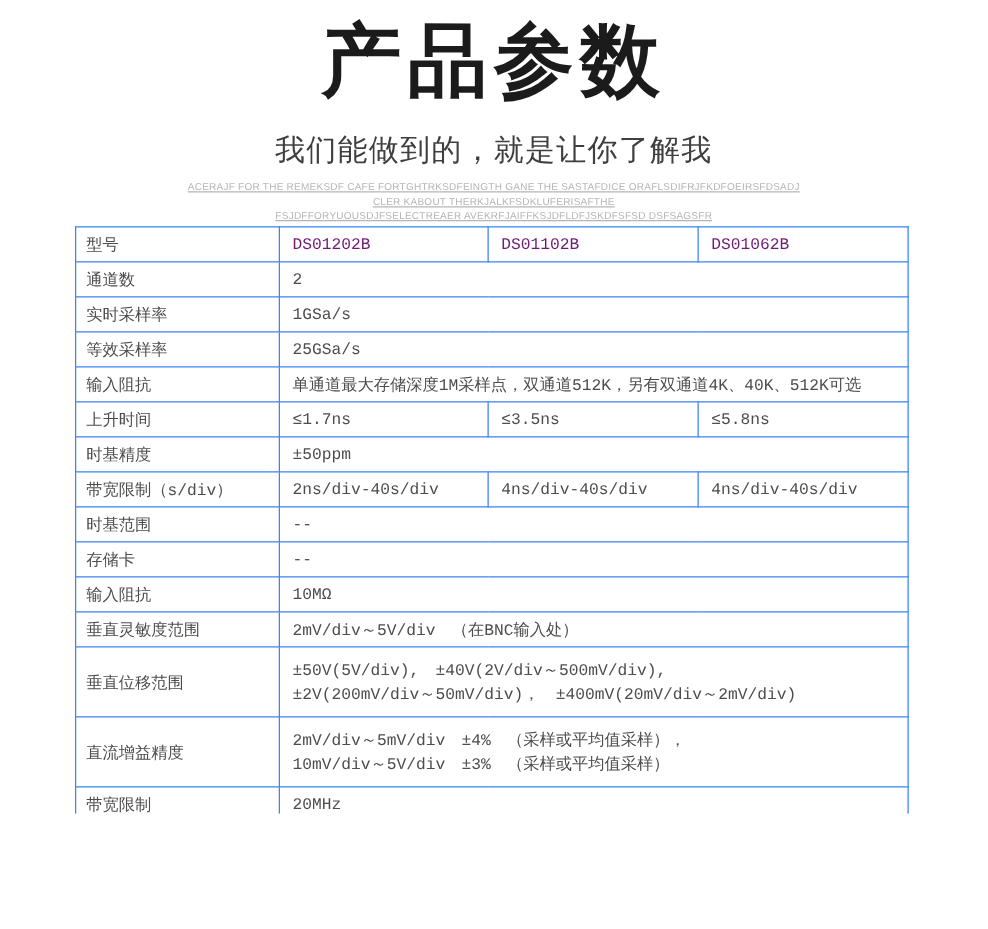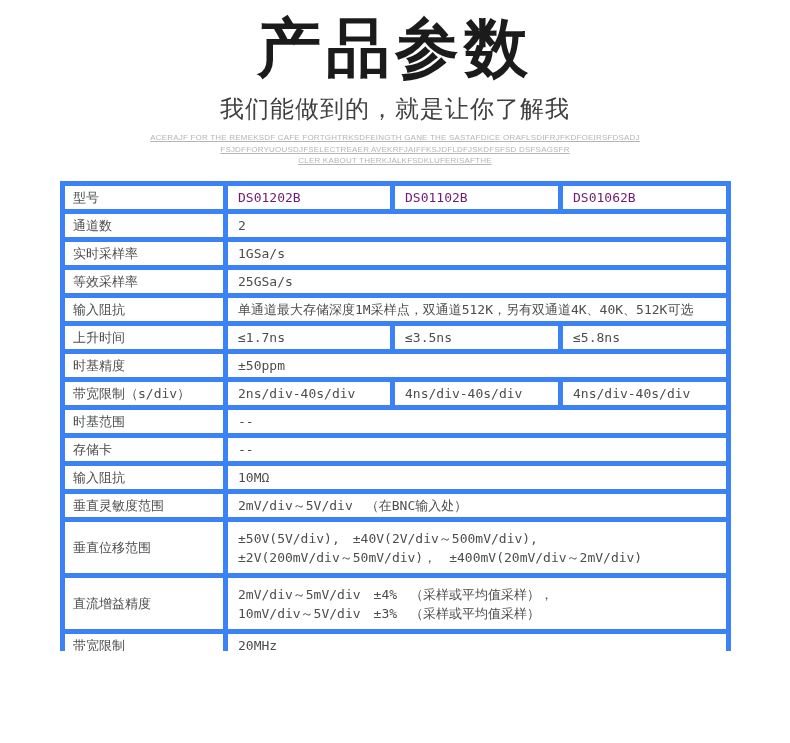--- a/index.html
+++ b/index.html
@@ -14,21 +14,21 @@
   .header { text-align: center; padding-top: 8px; }
   .title {
     margin: 0;
     font-size: 64px;
     line-height: 80px;
     font-weight: bold;
     color: #1b1b1b;
     letter-spacing: 5px;
   }
   .subtitle {
-    margin: 6px 0 0;
+    margin: 18px 0 0;
     font-size: 24px;
     line-height: 30px;
     color: #3f3f3f;
     letter-spacing: 1px;
   }
   .fineprint {
     margin-top: 8px;
     font-size: 8px;
     line-height: 11.5px;
     color: #b5b5b5;
@@ -40,43 +40,44 @@
     left: 60px;
     top: 181px;
     width: 666px;
     border-collapse: collapse;
     table-layout: fixed;
     font-family: "DejaVu Sans Mono", "Liberation Mono", monospace;
     font-size: 13px;
     color: #4d4d4d;
   }
   table.spec td {
-    border: 5px solid #3b82f6;
+    border: 1px solid #3b82f6;
     padding: 0 6px 0 10px;
     overflow: hidden;
     vertical-align: middle;
     white-space: nowrap;
+    font-family: Liberation Mono, monospace;
   }
   table.spec td.label { padding-left: 8px; }
   tr.single { height: 28px; }
   tr.double { height: 56px; }
   tr.double td div { line-height: 19px; }
   td.model { color: #701a75; }
 </style>
 </head>
 <body>
 
 <div class="page">
   <div class="header">
     <h1 class="title">产品参数</h1>
     <p class="subtitle">我们能做到的，就是让你了解我</p>
     <div class="fineprint">
       <div>ACERAJF FOR THE REMEKSDF CAFE FORTGHTRKSDFEINGTH GANE THE SASTAFDICE  ORAFLSDIFRJFKDFOEIRSFDSADJ</div>
+      <div>CLER KABOUT THERKJALKFSDKLUFERISAFTHE</div>
       <div>FSJDFFORYUOUSDJFSELECTREAER AVEKRFJAIFFKSJDFLDFJSKDFSFSD  DSFSAGSFR</div>
-      <div>CLER KABOUT THERKJALKFSDKLUFERISAFTHE</div>
     </div>
   </div>
 
   <table class="spec">
     <colgroup>
       <col style="width:163px">
       <col style="width:167px">
       <col style="width:168px">
       <col style="width:168px">
     </colgroup>

